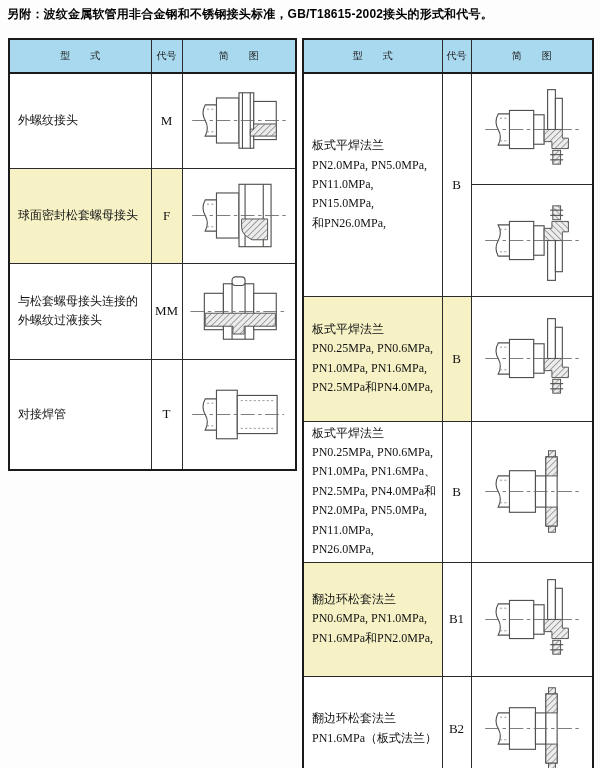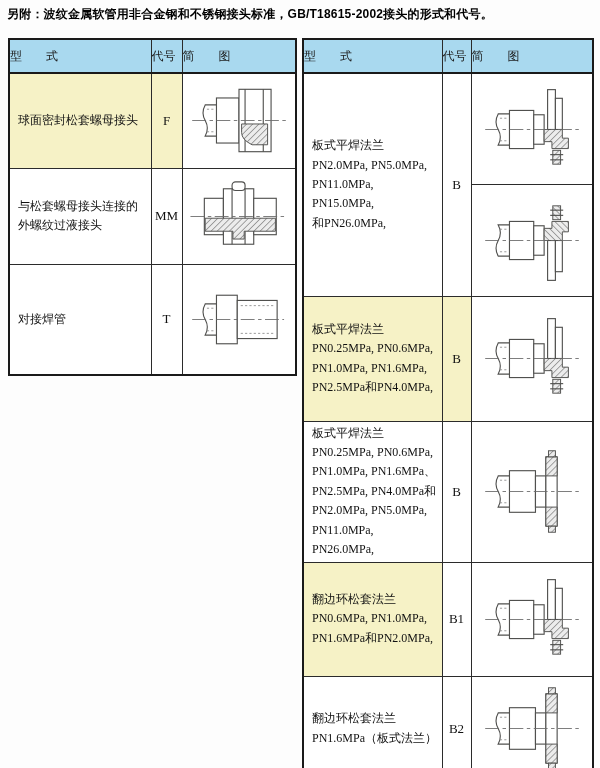--- a/index.html
+++ b/index.html
@@ -19,23 +19,23 @@
     position:absolute;top:38px;
     border-collapse:collapse;table-layout:fixed;
     border:2px solid var(--border,#1a1a1a);
     background:#fff;
   }
   #left-table{left:8px;width:287px;}
   #right-table{left:302px;width:290px;}
   td,th{border:1px solid #2b2b2b;padding:0;vertical-align:middle;overflow:hidden;}
   tr.head th{
     background:var(--header-bg,#A9D9EF);
-    font-weight:400;font-size:12px;color:#1c1c1c;
+    font-weight:400;font-size:10px;color:#1c1c1c;
     border-bottom:2px solid #1a1a1a;
-    text-align:left;white-space:pre;
+    text-align:center;white-space:pre;
   }
   td.type{
     font-size:12px;line-height:1.62;text-align:left;
     padding:2px 4px 2px 8px;white-space:pre-line;word-break:keep-all;
   }
   td.code{font-size:13px;text-align:center;}
   td.diag{text-align:center;background:#fff;}
   td.hl{background:var(--highlight-bg,#F6F2C6);}
   .fitsvg{width:104px;height:85px;display:inline-block;vertical-align:middle;}
   .split{display:flex;flex-direction:column;width:100%;}
@@ -149,20 +149,29 @@
       <col style="width:31px">
       <col style="width:114px">
     </colgroup>
   <tbody>
       <tr class="head" style="height:34px">
     <th>型　　式</th>
     <th>代号</th>
     <th>简　　图</th>
   </tr>
   <tr style="height:95px">
+    <td class="type">外螺纹接头</td>
+    <td class="code">M</td>
+    <td class="diag">
+      <svg class="fitsvg" viewBox="0 0 120 96">
+            <use href="#fit-m"></use>
+          </svg>
+    </td>
+  </tr>
+  <tr style="height:95px">
     <td class="type hl">球面密封松套螺母接头</td>
     <td class="code hl">F</td>
     <td class="diag">
       <svg class="fitsvg" viewBox="0 0 120 96">
             <use href="#fit-f"></use>
           </svg>
     </td>
   </tr>
   <tr style="height:96px">
     <td class="type">与松套螺母接头连接的

